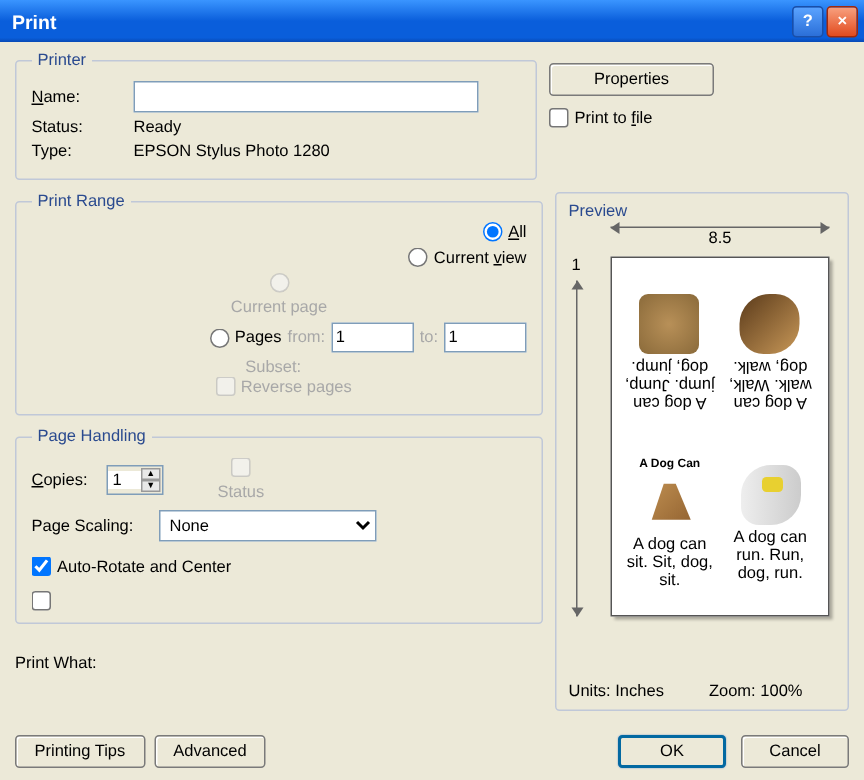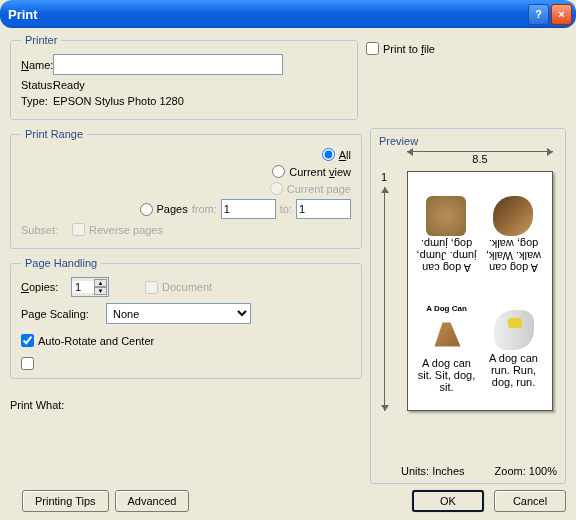--- a/index.html
+++ b/index.html
@@ -1,41 +1,41 @@
 <!DOCTYPE html>
 <html><head>
 <meta charset="utf-8">
 <style>
 * { box-sizing: border-box; margin: 0; padding: 0; font-family: Tahoma, sans-serif; font-size: 11px; }
 body { background: #ece9d8; width: 576px; height: 520px; overflow: hidden; }
-.titlebar { height: 28px; background: linear-gradient(to bottom, #3a95ff 0%, #0a5edb 50%, #0a5edb 90%, #0849b5 100%); display: flex; align-items: center; padding: 0 4px 0 8px; border-radius: 12px; }
+.titlebar { height: 28px; background: linear-gradient(to bottom, #3a95ff 0%, #0a5edb 50%, #0a5edb 90%, #0849b5 100%); display: flex; align-items: center; padding: 0 4px 0 8px; }
 .titlebar-title { color: #fff; font-weight: bold; font-size: 13px; flex: 1; }
 .titlebar-btn { width: 21px; height: 21px; border-radius: 3px; margin-left: 2px; display: flex; align-items: center; justify-content: center; font-weight: bold; color: #fff; }
 .help-btn { background: linear-gradient(to bottom,#5aa3ff,#2b6fd8); border:1px solid #1a4fa8;}
 .close-btn { background: linear-gradient(to bottom,#f8a07e,#e24b1f); border:1px solid #a2280a;}
 .content { padding: 6px 10px 8px 10px; position: relative; }
 fieldset { border: 1px solid #c0c8d8; border-radius: 3px; padding: 8px 10px; margin-bottom: 8px; }
 legend { color: #2a4a8f; padding: 0 4px; font-size: 11px; }
 .row { display: flex; align-items: center; margin-bottom: 4px; }
-.lbl { width: 32px; }
+.lbl { width: 68px; }
 select.combo, input.txt { border: 1px solid #7f9db9; background: #fff; height: 20px; padding: 1px 2px; font-size: 11px; }
 select.combo { height: 21px; }
 .printer-combo { width: 230px; background: #316ac5; color: #fff; }
 .btn { background: #ece9d8; border: 1px solid #7a7a7a; border-radius: 3px; height: 22px; padding: 0 12px; box-shadow: inset 1px 1px 0 #fff; cursor: pointer; }
-.btn.def { border: 2px solid #0f172a; box-shadow:0 0 1px #4a7ec9;}
+.btn.def { border: 2px solid #0369a1; box-shadow:0 0 1px #4a7ec9;}
 .top-row { display:flex; gap:8px; align-items:flex-start; }
 .printer-box { flex: 1; }
 .right-top { width: 200px; padding-top:8px;}
 .chk { display: flex; align-items: center; gap: 4px; }
 .chk input { width:13px;height:13px;}
 .layout-row { display:flex; gap:8px; }
 .left-col { width: 352px; }
 .right-col { flex: 1; }
 .radio-row { display:flex; align-items:center; gap:4px; margin-bottom:4px;justify-content:flex-end;}
-.disabled { color:#a8a8a8; }
+.disabled { color:#a8a8a8;flex-direction:column; }
 .spin { width: 38px; border:1px solid #7f9db9; height:20px; display:inline-flex; align-items:center;}
 .spin input{border:none; width:22px; text-align:left; padding-left:3px;}
 .spin-btns{display:flex;flex-direction:column;}
 .spin-btns span{width:13px;height:8px;border:1px solid #999;background:#e8e8e8;font-size:6px;text-align:center;line-height:6px;}
 .preview-box{ border:1px solid #c0c8d8; border-radius:3px; padding:6px 8px; }
 .preview-title{ color:#2a4a8f; margin-bottom:4px;}
 .preview-area{ position:relative; height:290px;}
 .ruler-h{position:absolute;top:0;left:28px;right:4px;display:flex;align-items:center;}
 .ruler-h .line{flex:1;border-top:1px solid #666;position:relative;}
 .ruler-h .line:before,.ruler-h .line:after{content:'';position:absolute;width:0;height:0;border-top:4px solid transparent;border-bottom:4px solid transparent;}
@@ -49,23 +49,23 @@
 .ruler-v .line:after{bottom:0;border-top:6px solid #666;left:-4px;}
 .page{position:absolute;top:20px;left:28px;right:4px;bottom:30px;background:#fff;border:1px solid #555;box-shadow:2px 2px 2px rgba(0,0,0,0.3);display:grid;grid-template-columns:1fr 1fr;grid-template-rows:1fr 1fr;gap:2px;padding:6px;}
 .cell{display:flex;flex-direction:column;align-items:center;justify-content:center;font-size:7px;text-align:center;overflow:hidden;}
 .cell.flip{transform:rotate(180deg);}
 .doodle{width:40px;height:40px;border-radius:6px;margin:2px;}
 .d1{background:radial-gradient(circle,#b89058,#8a6a3a);}
 .d2{background:linear-gradient(135deg,#c89858,#5a3a1a);border-radius:50% 40% 50% 40%;}
 .d3{background:linear-gradient(90deg,#eee,#ccc);border-radius:50% 30% 50% 30%;position:relative;}
 .d3:after{content:'';position:absolute;top:8px;left:14px;width:14px;height:10px;background:#e8d030;border-radius:3px;}
 .d4{background:linear-gradient(135deg,#c89858,#8a5a2a);clip-path:polygon(20% 80%,40% 20%,60% 20%,85% 80%);}
-.preview-info{display:flex;gap:30px;margin-top:24px;justify-content:flex-end;}
+.preview-info{display:flex;gap:30px;margin-top:14px;}
 .bottom-left{display:flex;align-items:center;gap:12px;margin-top:20px;}
-.footer{position:absolute;bottom:8px;left:22px;right:10px;display:flex;align-items:center;}
+.footer{position:absolute;bottom:8px;left:10px;right:10px;display:flex;align-items:center;}
 .footer-left{display:flex;gap:6px;}
 .footer-right{margin-left:auto;display:flex;gap:10px;}
 .footer .btn{min-width:72px;}
 u{text-decoration:underline;}
 </style>
 </head>
 <body>
 
 <div class="titlebar">
   <span class="titlebar-title">Print</span>
@@ -85,20 +85,21 @@
     <div class="row">
       <span class="lbl">Status:</span>
       <span>Ready</span>
     </div>
     <div class="row">
       <span class="lbl">Type:</span>
       <span>EPSON Stylus Photo 1280</span>
     </div>
   </fieldset>
   <div class="right-top">
+    <button class="btn" style="width:110px;margin-bottom:8px;"><span>Properties</span></button>
     <label class="chk">
       <input type="checkbox" style="">
           <span>Print to <u>f</u>ile</span>
     </label>
   </div>
 </div>
 
 <div class="layout-row">
   <div class="left-col">
     <fieldset>
@@ -138,21 +139,21 @@
         <span style="width:50px"><u>C</u>opies:</span>
         <div class="spin">
           <input value="1" style="">
           <div class="spin-btns">
                 <span>▲</span>
                 <span>▼</span>
               </div>
         </div>
         <label class="chk disabled" style="margin-left:36px">
               <input type="checkbox" disabled="" style="">
-              <span>Document</span>
+              <span>Status</span>
             </label>
       </div>
       <div class="row" style="margin-top:6px">
         <span style="width:85px">Page Scaling:</span>
         <select class="combo" style="width:145px"><option>None</option></select>
       </div>
       <label class="chk" style="margin-top:10px">
             <input type="checkbox" checked="" style="">
             <span>Auto-Rotate and Center</span>
           </label>

